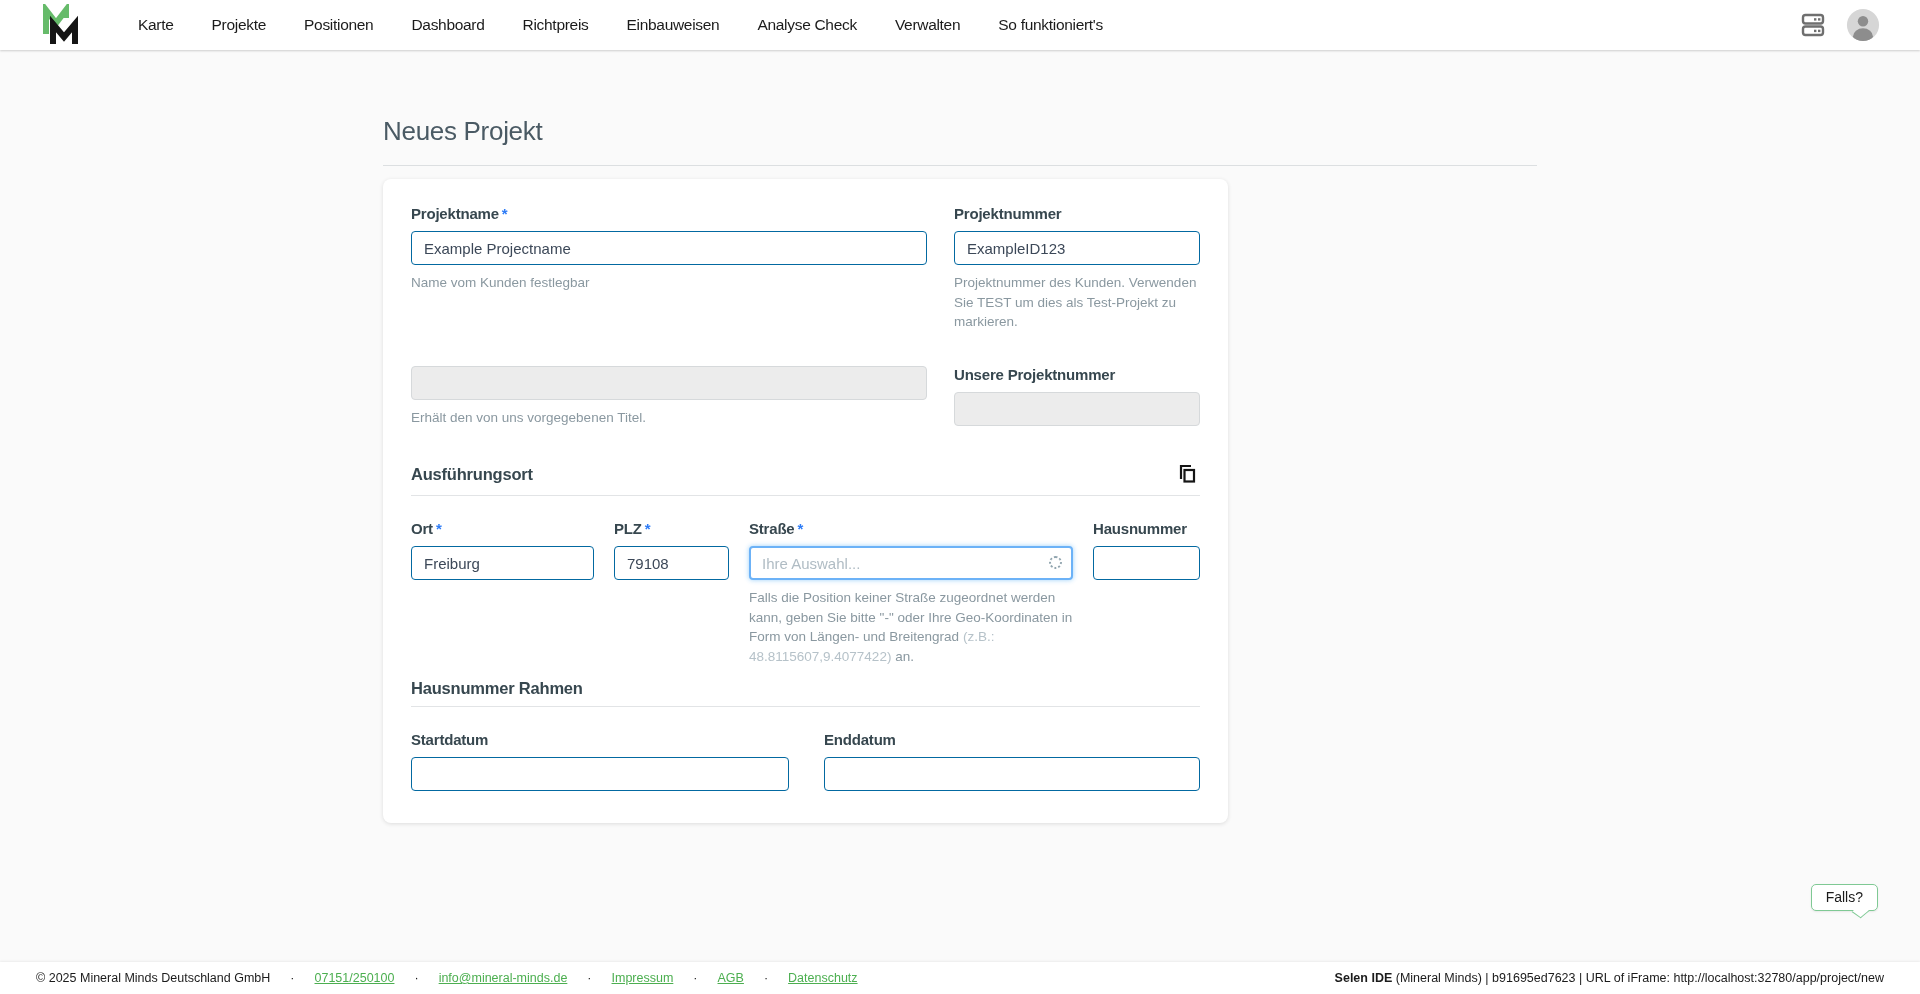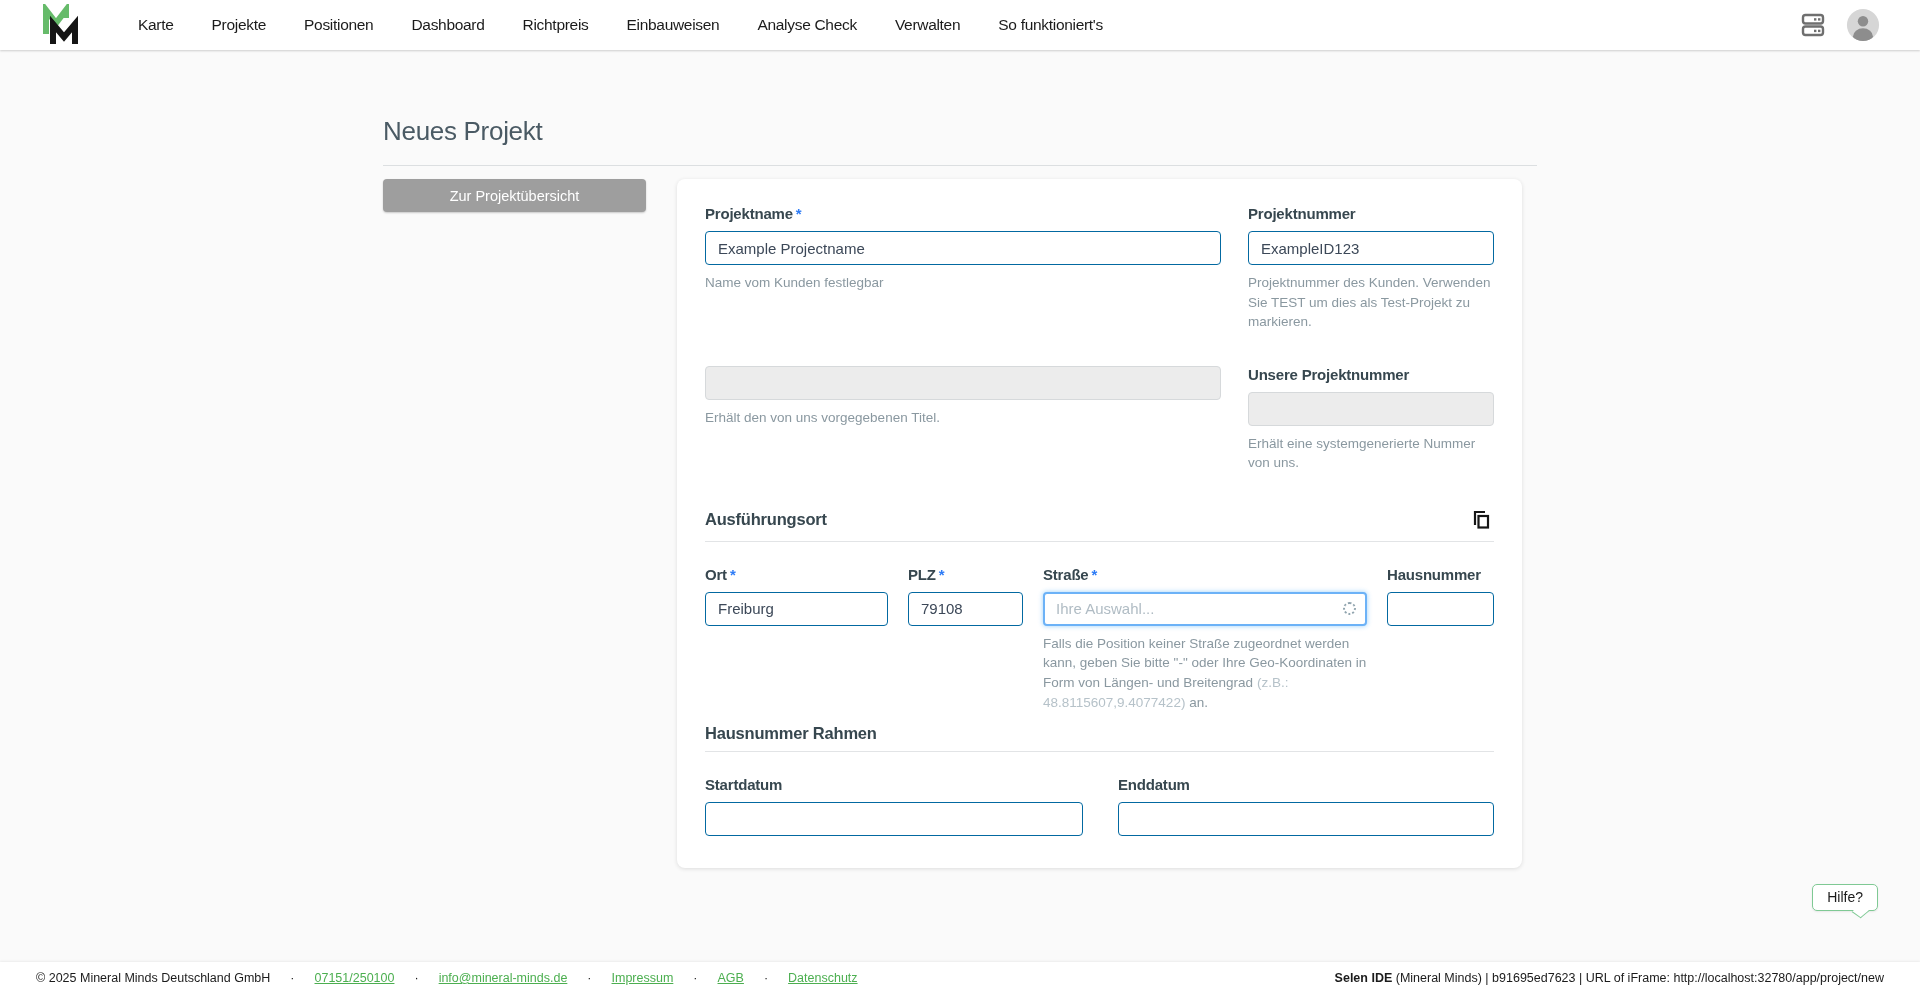--- a/index.html
+++ b/index.html
@@ -153,23 +153,20 @@
     </span>
   </div>
 </header>
 
 <div class="main">
   <div class="container">
     <h1 class="page-title">Neues Projekt</h1>
     <hr class="title-rule">
 
     <div class="content-row">
-      <div class="left-col">
-        <button class="back-btn">Zur Projektübersicht</button>
-      </div>
 
       <div class="card">
 
         <div class="grid-a">
           <div>
             <label class="field-label">
               <span>Projektname</span><span class="req">*</span>
             </label>
             <input class="t-input" type="text" value="Example Projectname" style="">
             <div class="hint">Name vom Kunden festlegbar</div>
@@ -182,21 +179,20 @@
         </div>
 
         <div class="grid-a">
           <div>
             <input class="t-input disabled" type="text" disabled="" value="" style="">
             <div class="hint">Erhält den von uns vorgegebenen Titel.</div>
           </div>
           <div>
             <label class="field-label">Unsere Projektnummer</label>
             <input class="t-input disabled" type="text" disabled="" value="" style="">
-            <div class="hint">Erhält eine systemgenerierte Nummer von uns.</div>
           </div>
         </div>
 
 
         <div class="section-head">
           <span class="section-title">Ausführungsort</span>
           <span class="copy-btn">
             <svg width="22" height="22" viewBox="0 0 22 22">
               <path d="M5 16 V3 H15" fill="none" stroke="#151515" stroke-width="2.2"></path>
               <rect x="8.5" y="7" width="9.5" height="11.5" fill="none" stroke="#151515" stroke-width="2.2"></rect>
@@ -251,21 +247,21 @@
             <input class="t-input" type="text" value="" style="">
           </div>
         </div>
       </div>
     </div>
 
   </div>
 </div>
 
 <button class="help-btn">
-  <span>Hilfe?</span>
+  <span>Falls?</span>
   <span class="help-tail"></span>
 </button>
 
 <footer class="footer">
   <div class="footer-left">
     <span>© 2025 Mineral Minds Deutschland GmbH</span>
     <span class="sep">·</span>
     <a class="footer-link">07151/250100</a>
     <span class="sep">·</span>
     <a class="footer-link">info@mineral-minds.de</a>

